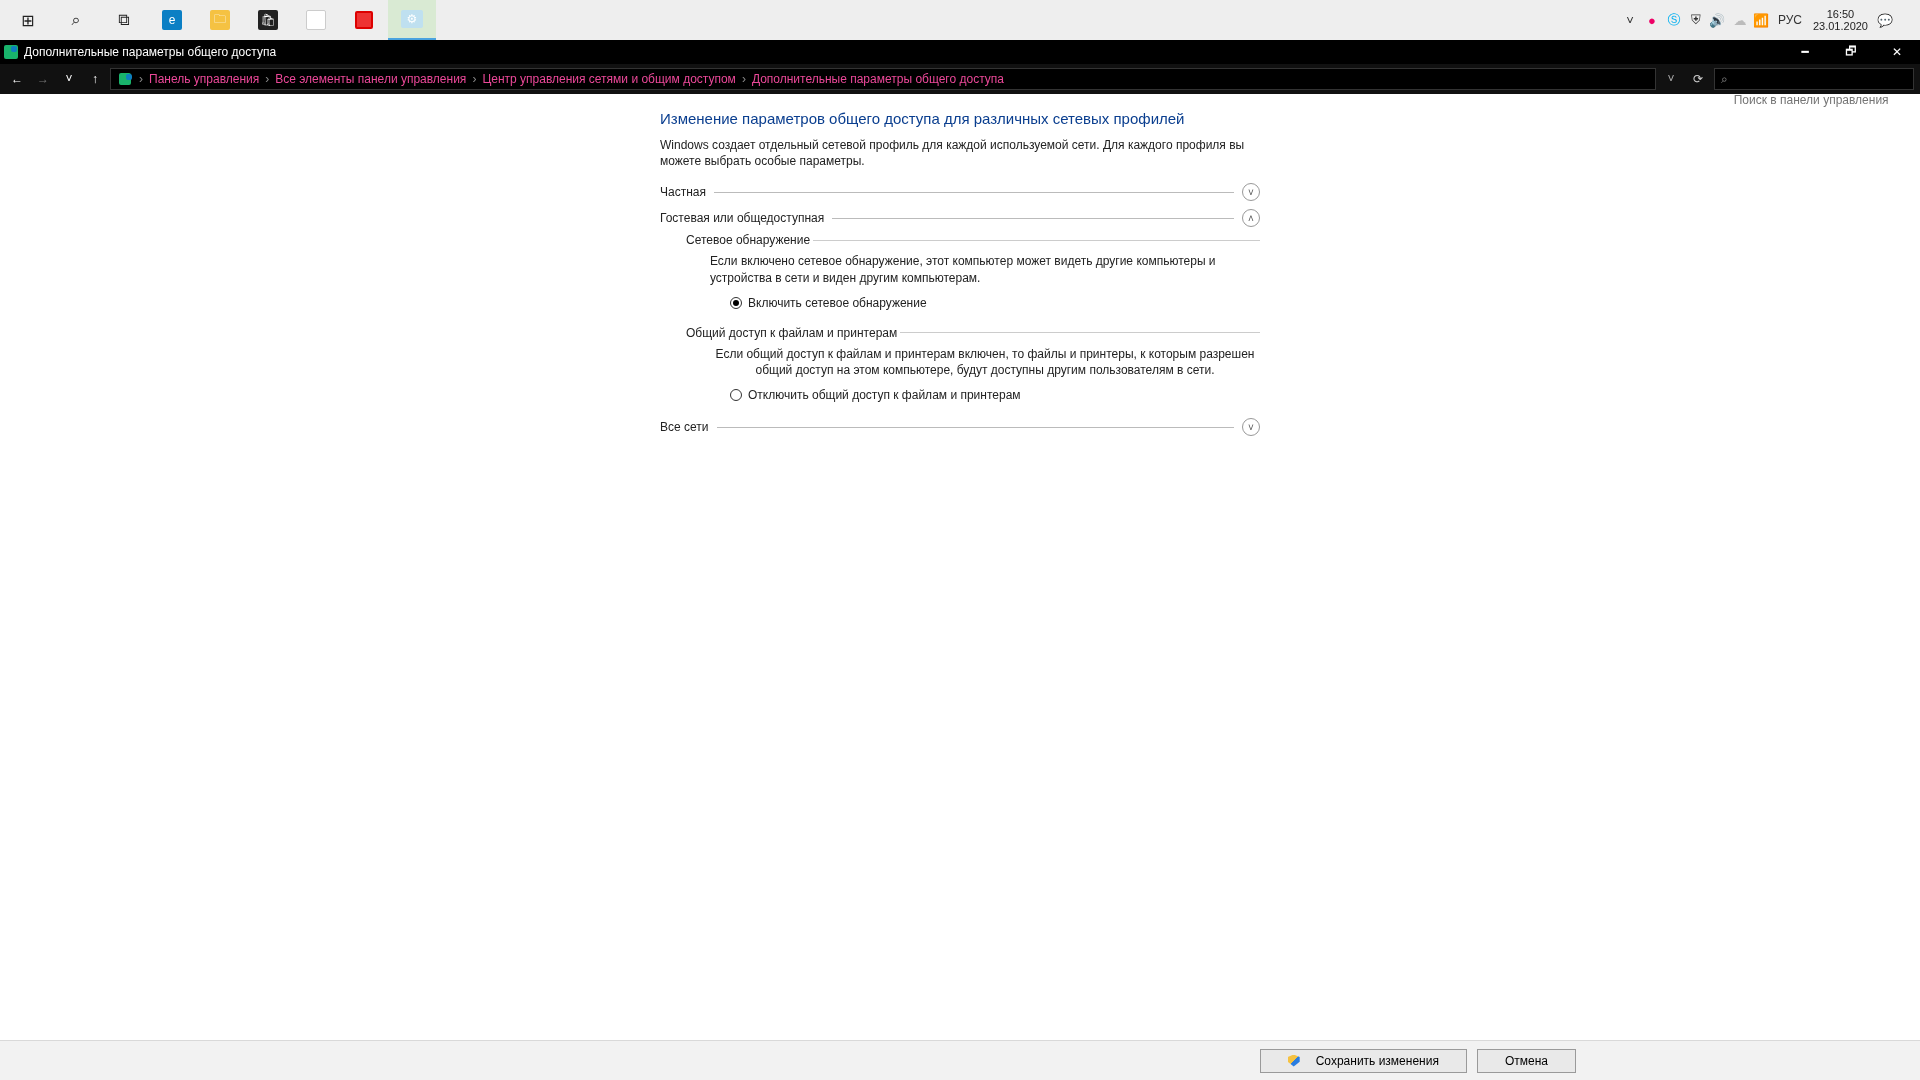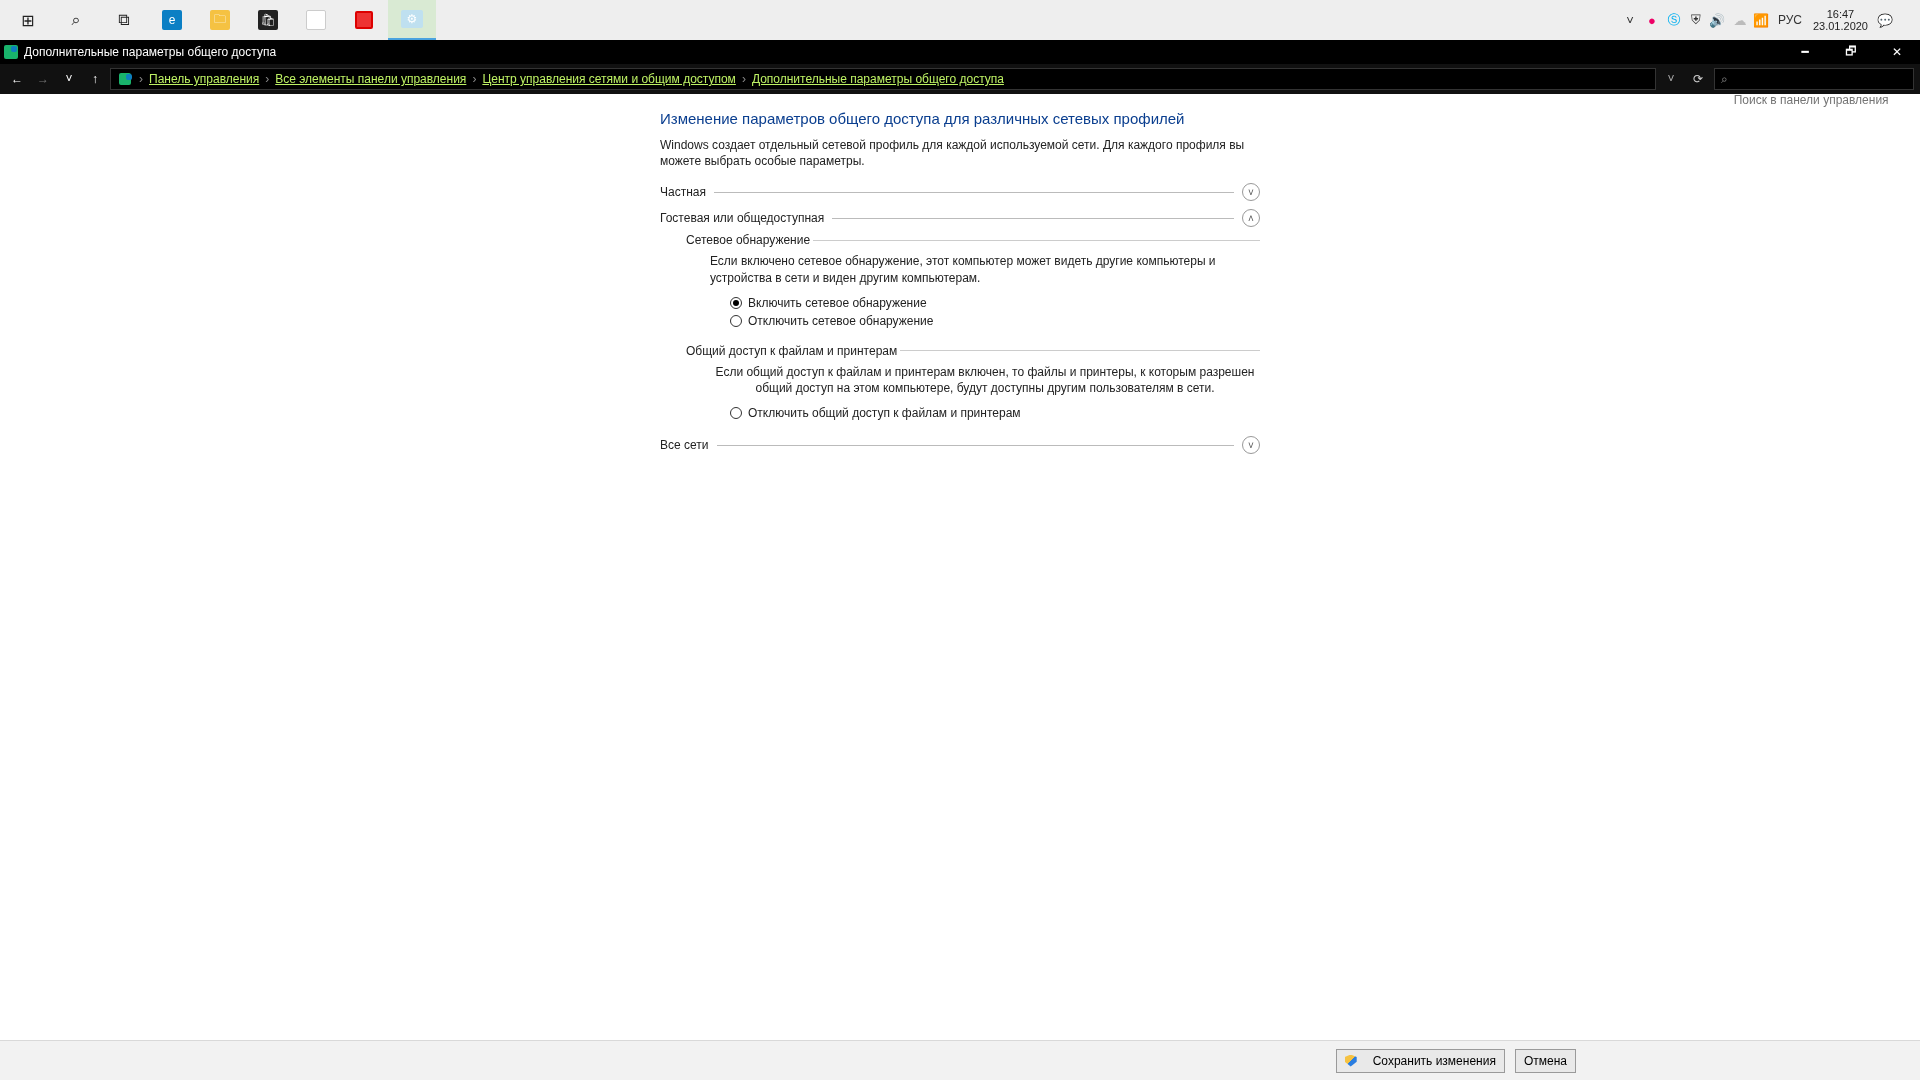--- a/index.html
+++ b/index.html
@@ -76,21 +76,21 @@
 .addr-path {
   flex: 1;
   height: 22px;
   background: #000;
   border: 1px solid #333;
   display:flex; align-items:center;
   padding: 0 6px;
   gap: 4px;
   overflow:hidden;
 }
-.addr-seg { color:#bef264; white-space:nowrap;text-decoration:underline; }
+.addr-seg { color:#ec4899; white-space:nowrap; }
 .addr-sep { color:#888; padding:0 2px; }
 .addr-refresh { width:24px; height:22px; display:flex; align-items:center; justify-content:center; color:#ccc; }
 .addr-dd { width:22px; height:22px; display:flex; align-items:center; justify-content:center; color:#aaa; }
 .addr-search {
   width: 200px; height:22px; background:#000; border:1px solid #333;
   display:flex; align-items:center; padding:0 6px; color:#888; gap:6px;
 }
 .addr-search input {
   flex:1; background:transparent; border:0; outline:0; color:#ccc; font-size:12px;margin-top:41px;
 }
@@ -155,21 +155,21 @@
   background:#f2f2f2;
   border-top:1px solid #d9d9d9;
   display:flex; align-items:center; justify-content:center;
 }
 .footer-inner {
   width: 1240px;
   display:flex; justify-content:flex-end; gap:10px;
   padding-right: 4px;
 }
 .btn {
-  height:24px; padding:0 8px; font-size:12px;
+  height:24px; padding:0 27px; font-size:12px;
   background:#e9e9e9; border:1px solid #9a9a9a;
   display:flex; align-items:center; gap:16px;
 }
 .btn .shield {
   width:12px; height:12px;
   background: linear-gradient(135deg,#f5c242 50%,#2a7de0 50%);
   clip-path: polygon(50% 0,100% 20%,100% 60%,50% 100%,0 60%,0 20%);
 }
 
 
@@ -226,21 +226,21 @@
         <span class="glyph">🔊</span>
       </div>
     <div class="tray-icon">
         <span class="glyph" style="color:#bbb;">☁</span>
       </div>
     <div class="tray-icon">
         <span class="glyph">📶</span>
       </div>
     <div class="tray-icon tray-lang">РУС</div>
     <div class="tray-clock">
-      <span>16:47</span>
+      <span>16:50</span>
       <span>23.01.2020</span>
     </div>
     <div class="tray-icon">
         <span class="glyph">💬</span>
       </div>
     <div class="tray-icon tray-desktop"></div>
   </div>
 </div>
 
 <div class="titlebar">
@@ -327,24 +327,20 @@
       <div class="group-head">
         <span class="group-title">Сетевое обнаружение</span>
         <span class="group-line"></span>
       </div>
       <div class="group-desc">Если включено сетевое обнаружение, этот компьютер может видеть другие компьютеры и устройства в сети и виден другим компьютерам.</div>
 
       <label class="radio-row">
         <span class="radio checked"></span>
         <span>Включить сетевое обнаружение</span>
       </label>
-      <label class="radio-row">
-        <span class="radio"></span>
-        <span>Отключить сетевое обнаружение</span>
-      </label>
     </div>
 
     <div class="group" style="margin-top:14px;text-align:center;">
       <div class="group-head">
         <span class="group-title">Общий доступ к файлам и принтерам</span>
         <span class="group-line"></span>
       </div>
       <div class="group-desc">Если общий доступ к файлам и принтерам включен, то файлы и принтеры, к которым разрешен общий доступ на этом компьютере, будут доступны другим пользователям в сети.</div>
 
       <label class="radio-row">

